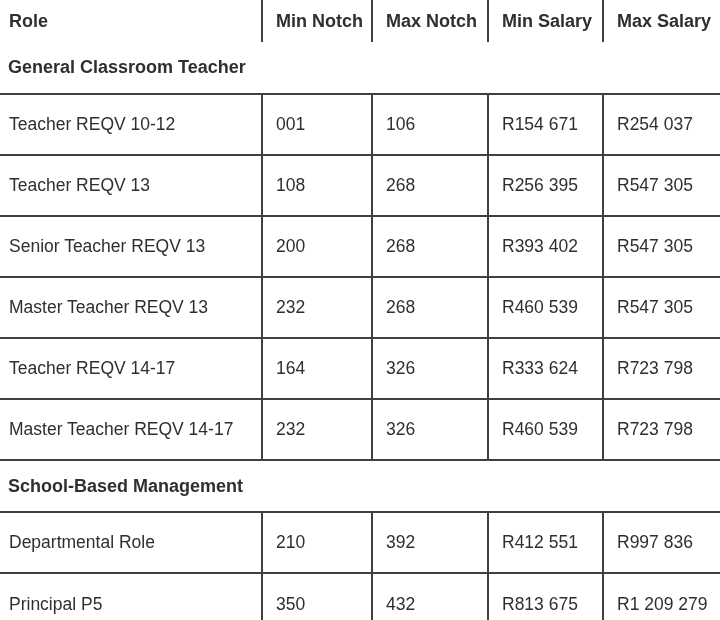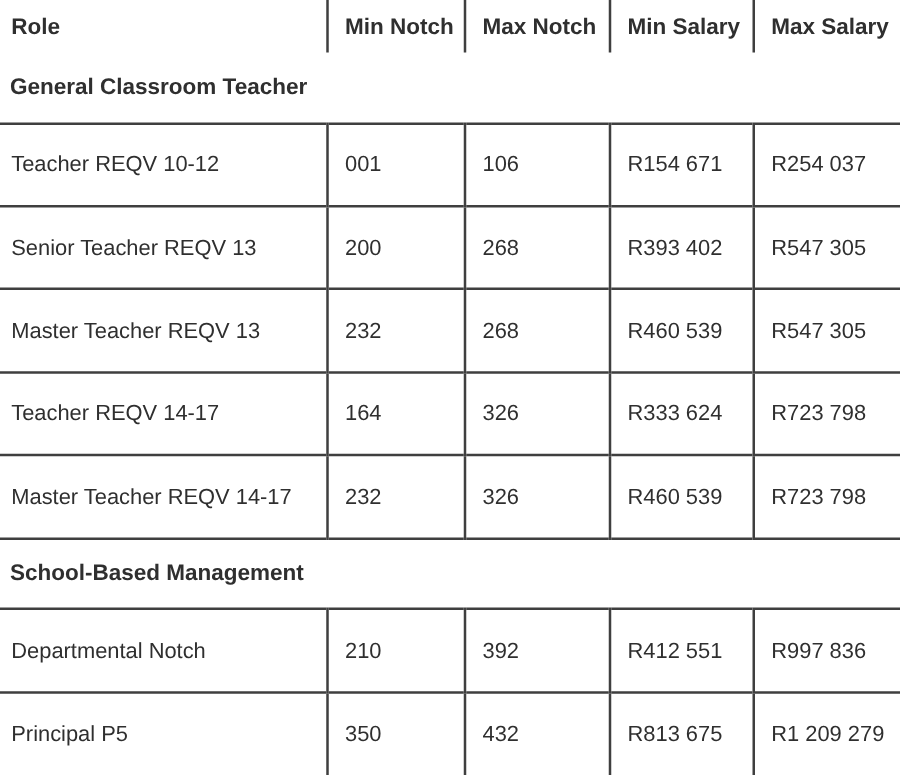--- a/index.html
+++ b/index.html
@@ -99,20 +99,27 @@
       </tr>
 
       <tr class="data-row">
         <td class="cell-role">Teacher REQV 10-12</td>
         <td>001</td>
         <td>106</td>
         <td>R154 671</td>
         <td>R254 037</td>
       </tr>
       <tr class="data-row">
+        <td class="cell-role">Teacher REQV 13</td>
+        <td>108</td>
+        <td>268</td>
+        <td>R256 395</td>
+        <td>R547 305</td>
+      </tr>
+      <tr class="data-row">
         <td class="cell-role">Senior Teacher REQV 13</td>
         <td>200</td>
         <td>268</td>
         <td>R393 402</td>
         <td>R547 305</td>
       </tr>
       <tr class="data-row">
         <td class="cell-role">Master Teacher REQV 13</td>
         <td>232</td>
         <td>268</td>
@@ -132,21 +139,21 @@
         <td>326</td>
         <td>R460 539</td>
         <td>R723 798</td>
       </tr>
 
       <tr class="section-row">
         <td colspan="5">School-Based Management</td>
       </tr>
 
       <tr class="data-row">
-        <td class="cell-role">Departmental Notch</td>
+        <td class="cell-role">Departmental Role</td>
         <td>210</td>
         <td>392</td>
         <td>R412 551</td>
         <td>R997 836</td>
       </tr>
       <tr class="data-row">
         <td class="cell-role">Principal P5</td>
         <td>350</td>
         <td>432</td>
         <td>R813 675</td>

